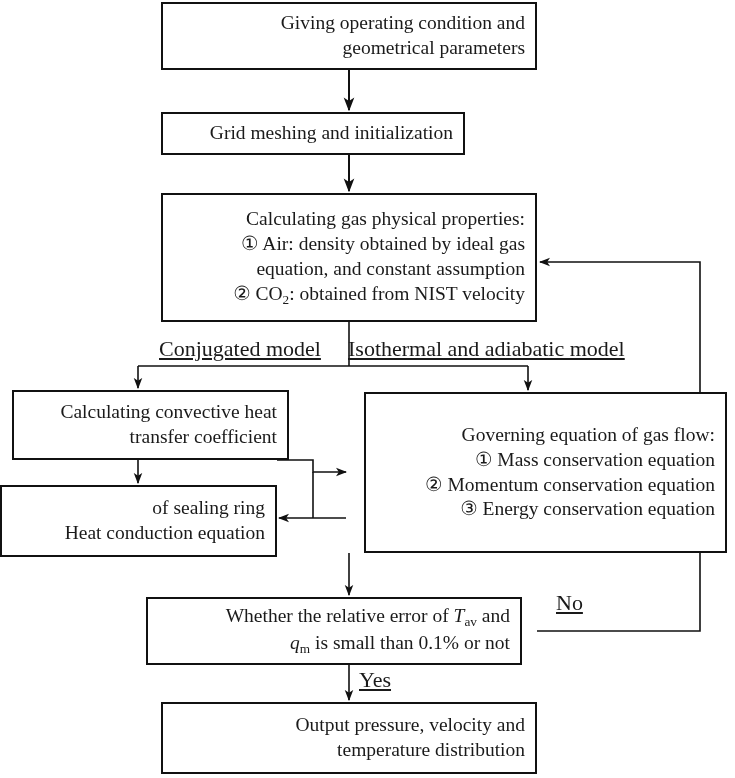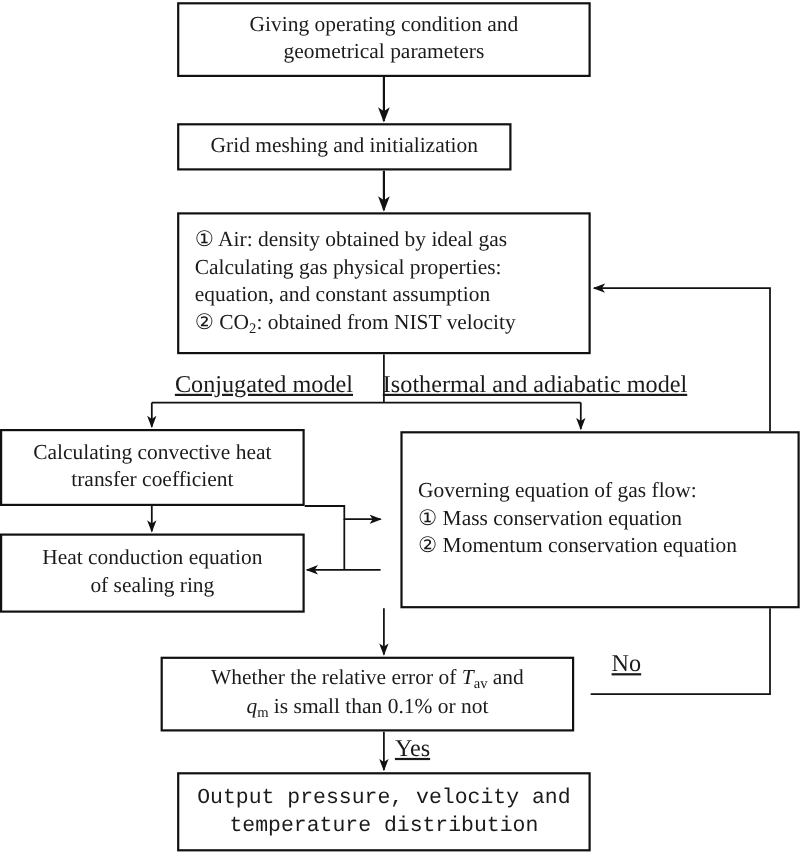--- a/index.html
+++ b/index.html
@@ -29,20 +29,21 @@
     line-height: 1.28;
     font-size: 19.5px;
   }
   .box.left-align {
     justify-content: flex-start;
     text-align: left;
   }
   .box .inner {
     padding: 0 10px;
     width: 100%;
+    text-align: right;
   }
   .box.left-align .inner {
     padding-left: 14px;
   }
   .edge-label {
     position: absolute;
     font-size: 22px;
     line-height: 1;
     white-space: nowrap;
     color: #1a1a1a;
@@ -109,68 +110,69 @@
   </div>
 
   <div class="box" style="left:161px; top:112px; width:304px; height:43px;">
     <div class="inner">
       <span class="line-item">Grid meshing and initialization</span>
     </div>
   </div>
 
   <div class="box left-align" style="left:161px; top:193px; width:376px; height:129px;">
     <div class="inner">
+      <span class="line-item">Calculating gas physical properties:</span>
       <span class="line-item">① Air: density obtained by ideal gas</span>
-      <span class="line-item">Calculating gas physical properties:</span>
       <span class="line-item">equation, and constant assumption</span>
       <span class="line-item">
         <span>② CO</span><sub>2</sub><span>: obtained from NIST velocity</span>
       </span>
     </div>
   </div>
 
   <div class="edge-label" style="left:159px; top:338px;">Conjugated model</div>
   <div class="edge-label" style="left:348px; top:338px;">Isothermal and adiabatic model</div>
 
-  <div class="box" style="left:0px; top:390px; width:277px; height:70px;">
+  <div class="box" style="left:12px; top:390px; width:277px; height:70px;">
     <div class="inner">
       <span class="line-item">Calculating convective heat</span>
       <span class="line-item">transfer coefficient</span>
     </div>
   </div>
 
   <div class="box" style="left:0px; top:485px; width:277px; height:72px;">
     <div class="inner">
+      <span class="line-item">of sealing ring</span>
       <span class="line-item">Heat conduction equation</span>
-      <span class="line-item">of sealing ring</span>
     </div>
   </div>
 
   <div class="box left-align" style="left:348px; top:392px; width:363px; height:161px;margin-left:16px;">
     <div class="inner">
       <span class="line-item">Governing equation of gas flow:</span>
       <span class="line-item">① Mass conservation equation</span>
       <span class="line-item">② Momentum conservation equation</span>
+      <span class="line-item">③ Energy conservation equation</span>
     </div>
   </div>
 
   <div class="box" style="left:146px; top:597px; width:376px; height:68px;">
     <div class="inner">
       <span class="line-item">
         <span>Whether the relative error of </span><span class="ital">T</span><sub>av</sub><span> and</span>
       </span>
       <span class="line-item">
         <span class="ital">q</span><sub>m</sub><span> is small than 0.1% or not</span>
       </span>
     </div>
   </div>
 
   <div class="edge-label" style="left:556px; top:592px;">No</div>
   <div class="edge-label" style="left:359px; top:669px;">Yes</div>
 
-  <div class="box" style="left:161px; top:702px; width:376px; height:72px;font-family:Liberation Mono, monospace;">
+  <div class="box" style="left:161px; top:702px; width:376px; height:72px;">
     <div class="inner">
       <span class="line-item">Output pressure, velocity and</span>
       <span class="line-item">temperature distribution</span>
     </div>
   </div>
 
 </div>
 
 </body></html>

